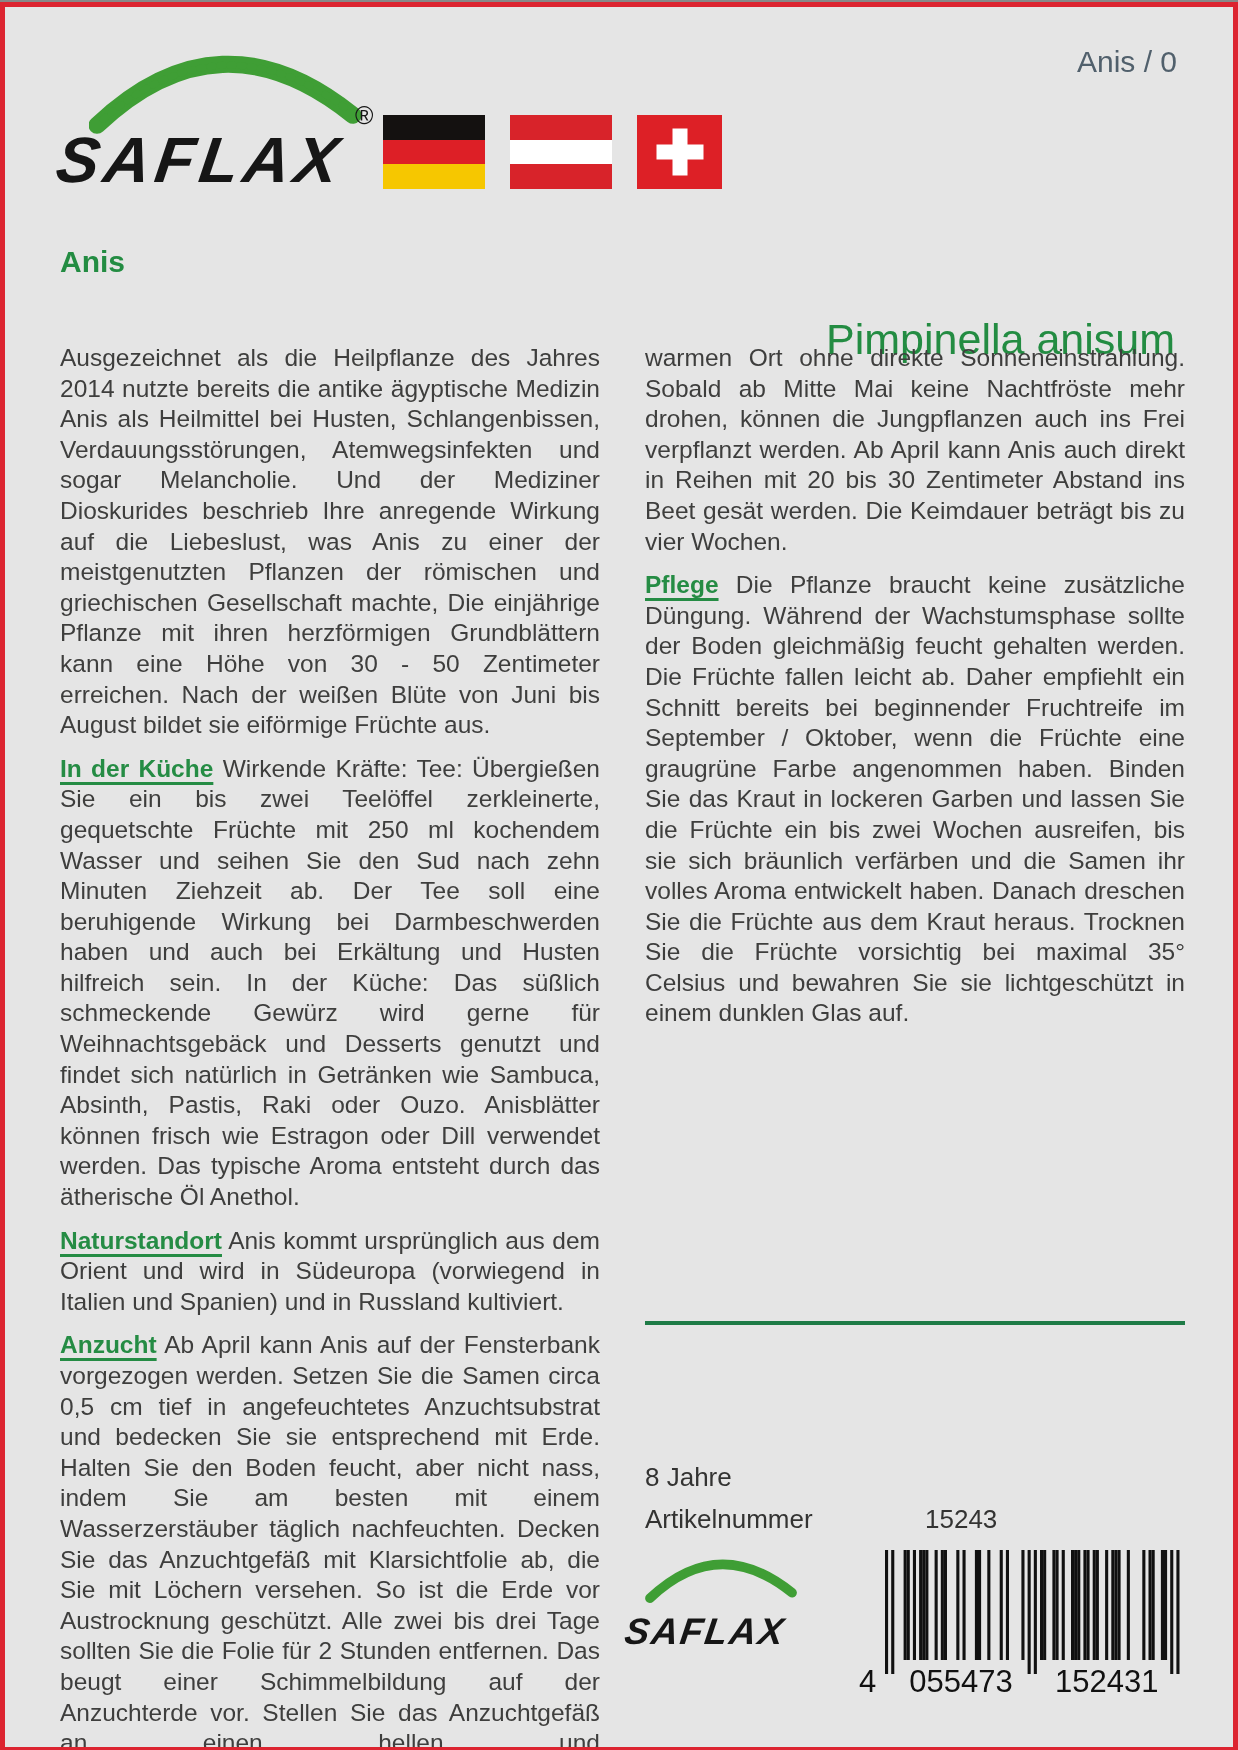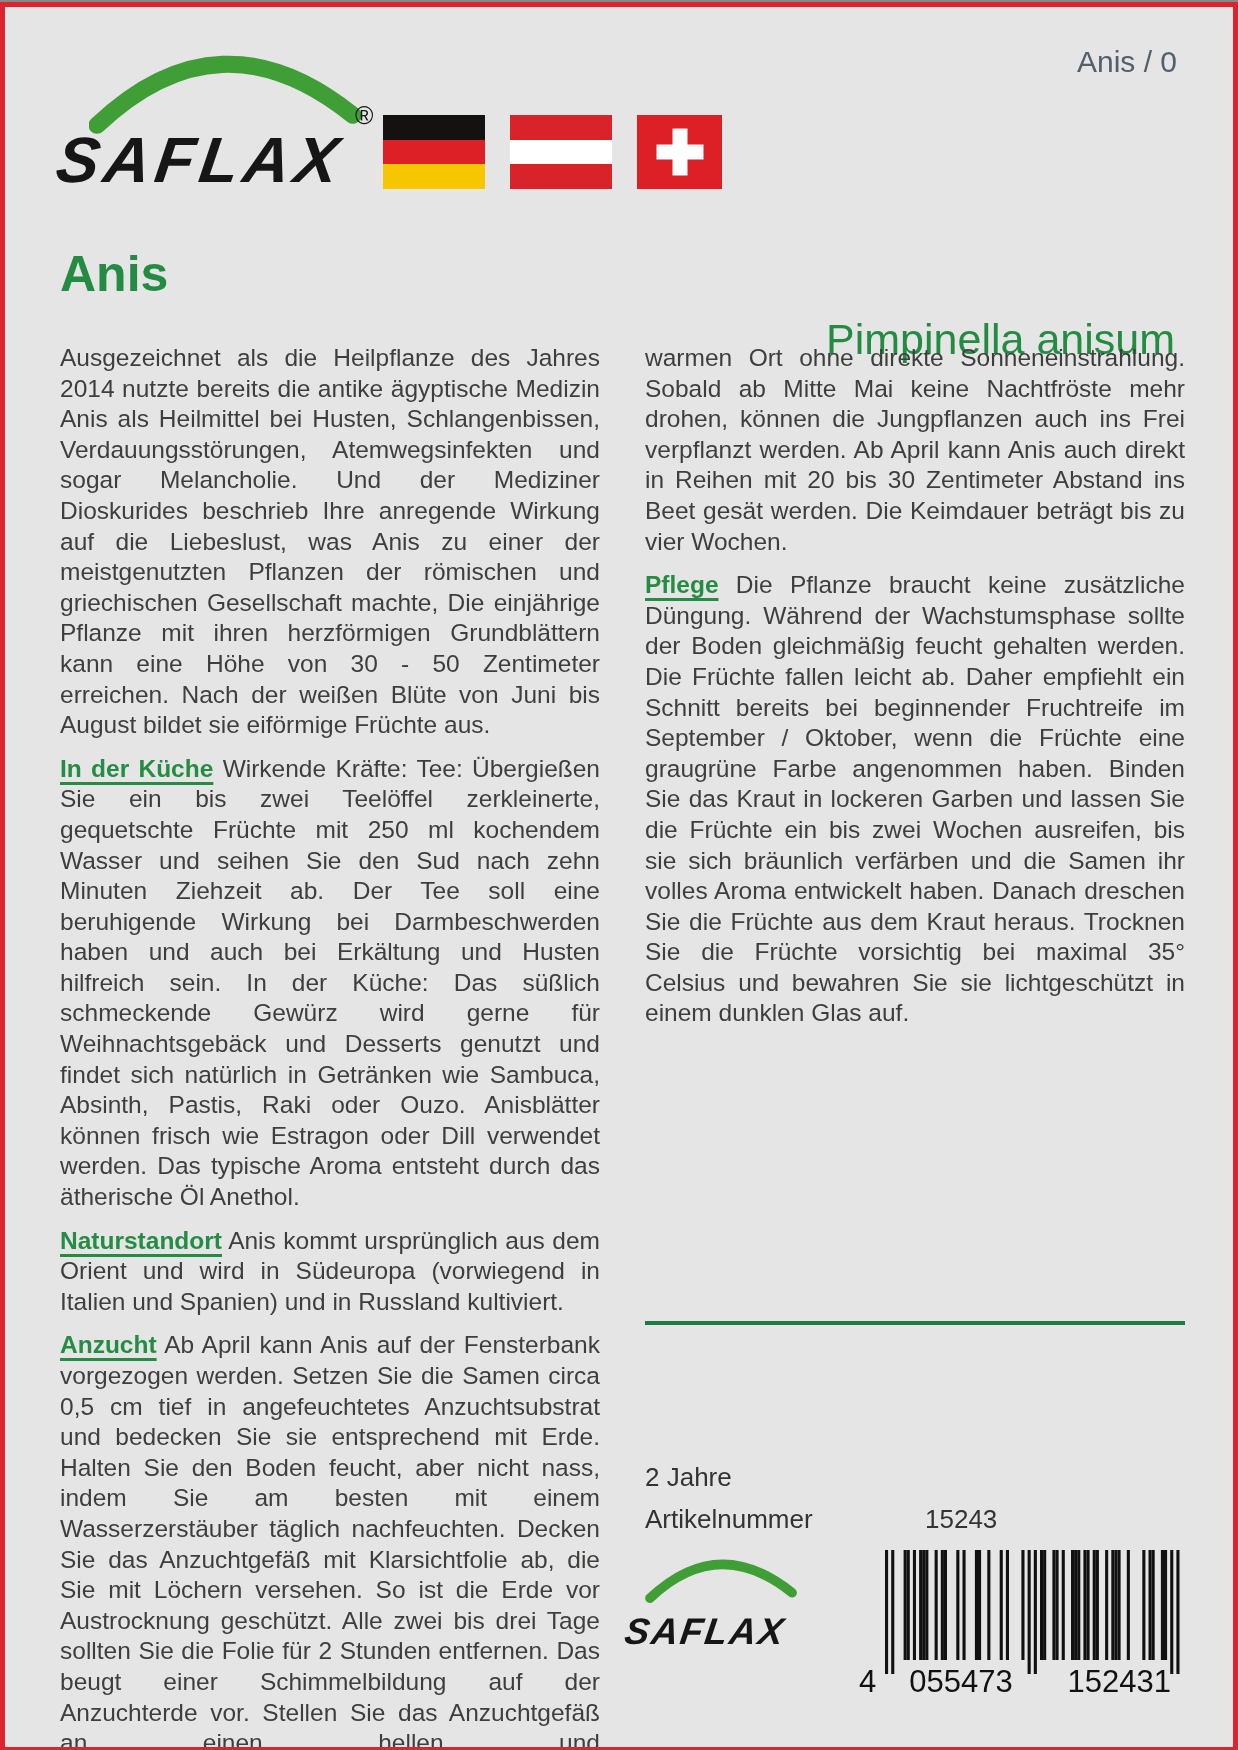--- a/index.html
+++ b/index.html
@@ -33,21 +33,21 @@
     background:linear-gradient(to bottom, #141110 0 33.4%, #dd1f26 33.4% 66.7%, #f6c700 66.7% 100%); }
   .flag-at { left:505px; width:102px;
     background:linear-gradient(to bottom, #d8232a 0 33.4%, #ffffff 33.4% 66.7%, #d8232a 66.7% 100%); }
   .flag-ch { left:632px; width:85px; background:#dd2026; }
   .flag-ch .cross-v { position:absolute; left:50%; top:50%; width:15px; height:47px;
     transform:translate(-50%,-50%); background:#fff; }
   .flag-ch .cross-h { position:absolute; left:50%; top:50%; width:47px; height:15px;
     transform:translate(-50%,-50%); background:#fff; }
 
   
-  .page-title { position:absolute; left:55px; top:238px; margin:0; font-size:50px; font-weight:bold; color:#238c42; }
+  .page-title { position:absolute; left:55px; top:238px; margin:0; font-size:30px; font-weight:bold; color:#238c42; }
   .latin-name { position:absolute; top:308px; right:58px; font-size:43px; color:#238c42; }
 
   
   .columns { position:absolute; left:55px; top:336px; width:1125px; display:flex; gap:45px; }
   .col { width:540px; font-size:24.5px; line-height:30.6px; text-align:justify; color:#3e3e3d; }
   .col p { margin:0 0 13px 0; }
   .col p.cont { text-align-last:justify; }
   .sec-heading { color:#258c44; font-weight:bold; text-decoration:underline;
     text-decoration-thickness:3px; text-underline-offset:5px; }
 
@@ -57,21 +57,21 @@
   .info-row { display:flex; margin-bottom:11px; }
   .info-label { width:280px; }
   .info-value { flex:1; }
 
   
   .barcode { position:absolute; left:856px; top:1543px; width:330px; height:154px; }
   .barcode svg { position:absolute; left:0; top:0; }
   .barcode-digits span { position:absolute; top:114px; font-size:31px; color:#111; }
   .digit-lead { left:-2px; width:26px; text-align:left; }
   .digit-g1 { left:48px; width:104px; text-align:center; }
-  .digit-g2 { left:206px; width:104px; text-align:right; }
+  .digit-g2 { left:194px; width:104px; text-align:left; }
 </style>
 </head>
 <body>
 
 <div class="page">
 
   <div class="corner-label">Anis / 0</div>
 
   <div class="logo logo-large">
     <svg class="arc" viewBox="0 0 270 100" aria-hidden="true">
@@ -114,21 +114,21 @@
         <span class="sec-heading">Pflege</span>
         <span>Die Pflanze braucht keine zusätzliche Düngung. Während der Wachstumsphase sollte der Boden gleichmäßig feucht gehalten werden. Die Früchte fallen leicht ab. Daher empfiehlt ein Schnitt bereits bei beginnender Fruchtreife im September / Oktober, wenn die Früchte eine graugrüne Farbe angenommen haben. Binden Sie das Kraut in lockeren Garben und lassen Sie die Früchte ein bis zwei Wochen ausreifen, bis sie sich bräunlich verfärben und die Samen ihr volles Aroma entwickelt haben. Danach dreschen Sie die Früchte aus dem Kraut heraus. Trocknen Sie die Früchte vorsichtig bei maximal 35° Celsius und bewahren Sie sie lichtgeschützt in einem dunklen Glas auf.</span>
       </p>
     </div>
   </div>
 
   <div class="green-rule"></div>
 
   <div class="info-table">
     <div class="info-row">
-      <div class="info-value">2 Jahre</div>
+      <div class="info-value">8 Jahre</div>
     </div>
     <div class="info-row">
       <div class="info-label">Artikelnummer</div>
       <div class="info-value">15243</div>
     </div>
   </div>
 
   <div class="logo logo-small">
     <svg class="arc" viewBox="0 0 270 100" aria-hidden="true">
       <path d="M8 88 Q 130 -28 262 78" fill="none" stroke="#3f9e35" stroke-width="17" stroke-linecap="round"></path>

